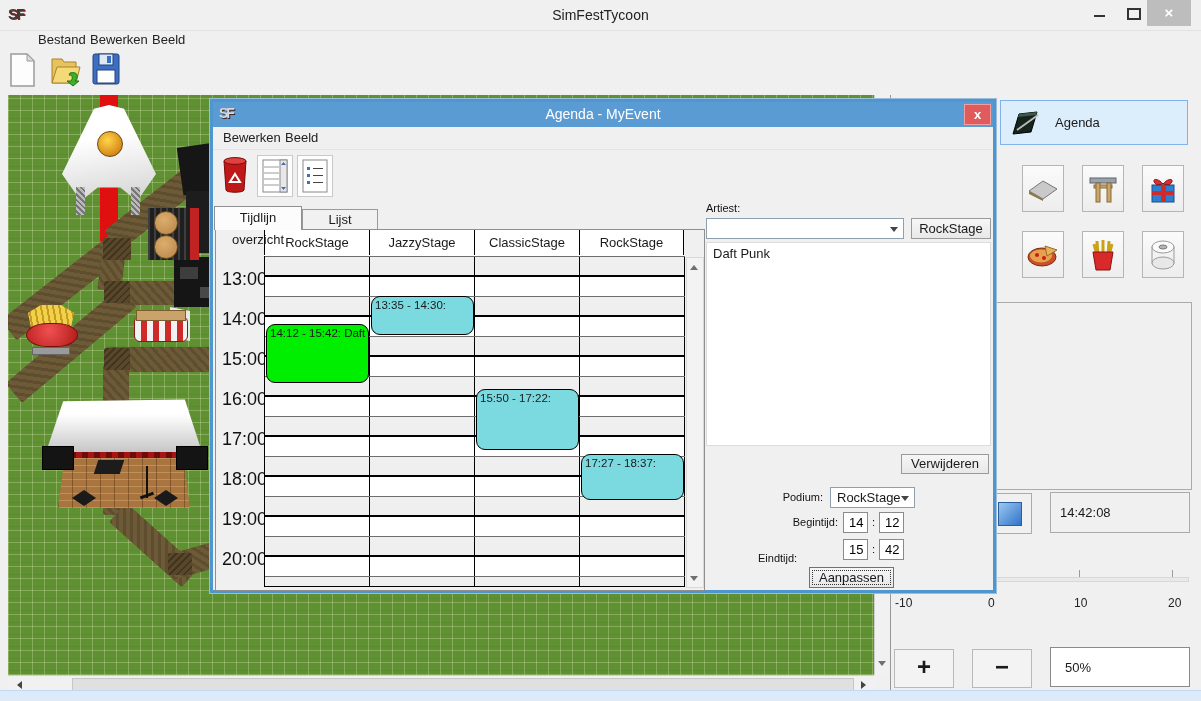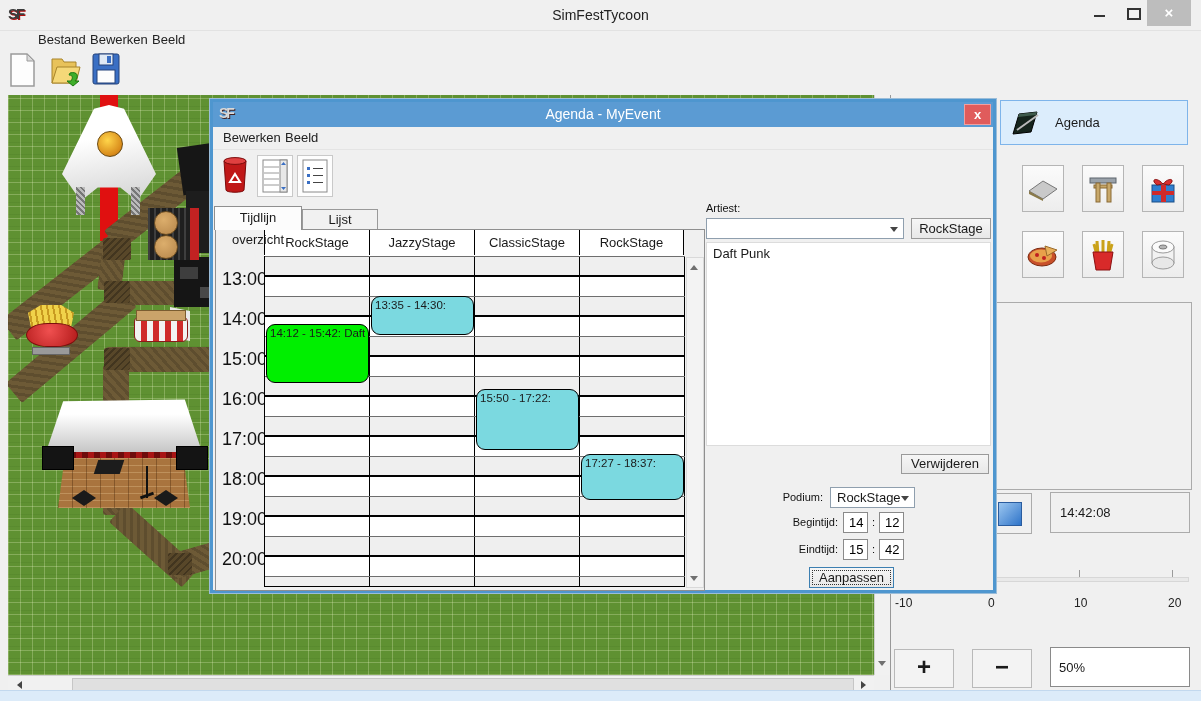--- a/index.html
+++ b/index.html
@@ -42,21 +42,21 @@
   .agenda-btn{left:109px;top:5px;width:188px;height:45px;background:#dcedfc;border:1px solid #7eb4ea;display:flex;align-items:center;gap:14px;padding-left:10px;box-sizing:border-box;}
   .item-btn{position:absolute;width:40px;height:45px;background:linear-gradient(#fbfbfb,#ededed);border:1px solid #b5b5b5;display:flex;align-items:center;justify-content:center;}
   .groupbox{left:4px;top:207px;width:295px;height:186px;border:1px solid #ababab;}
   .bluebtn{left:97px;top:398px;width:42px;height:39px;background:#f0f0f0;border:1px solid #ababab;display:flex;align-items:center;justify-content:center;}
   .bluebtn i{width:22px;height:22px;background:linear-gradient(135deg,#9cc7f0,#2f74c9);border:1px solid #2a5c9e;display:block;}
   .timebox{left:159px;top:397px;width:140px;height:41px;border:1px solid #ababab;box-sizing:border-box;display:flex;align-items:center;padding-left:9px;font-size:13px;}
   .slider-track{left:10px;top:482px;width:286px;height:3px;background:#e9e9e9;border:1px solid #d7d7d7;}
   .tick{position:absolute;top:475px;width:1px;height:7px;background:#9a9a9a;}
   .slbl{position:absolute;top:501px;font-size:12px;color:#222;}
   .zoombtn{position:absolute;top:554px;width:58px;height:37px;background:#f3f3f3;border:1px solid #b9b9b9;font-size:24px;font-weight:bold;text-align:center;line-height:34px;}
-  .zoomval{left:159px;top:552px;width:140px;height:40px;background:#fff;border:1px solid #8a8a8a;box-sizing:border-box;display:flex;align-items:center;padding-left:8px;font-size:13px;}
+  .zoomval{left:159px;top:552px;width:140px;height:40px;background:#fff;border:1px solid #8a8a8a;box-sizing:border-box;display:flex;align-items:center;padding-left:14px;font-size:13px;}
   .statusbar{left:0;top:690px;width:1201px;height:11px;background:#dcebf9;border-top:1px solid #c2d8ee;}
   
   .dialog{left:210px;top:99px;width:786px;height:494px;background:#f0f0f0;border:3px solid #4e96cf;box-sizing:border-box;z-index:50;box-shadow:0 0 0 1px #9bbdd9;}
   .dlg-titlebar{left:0;top:0;width:780px;height:25px;background:#5b9bd3;}
   .dlg-logo{left:6px;top:3px;font-weight:bold;font-size:14px;color:#d9d9d9;text-shadow:1px 1px 0 #402020;letter-spacing:-2px;}
   .dlg-title{left:0;top:4px;width:780px;text-align:center;color:#fff;font-size:14px;}
   .dlg-close{right:2px;top:2px;width:27px;height:21px;background:#e05c5c;border:1px solid #f0a0a0;color:#fff;text-align:center;line-height:20px;font-weight:bold;font-size:13px;box-sizing:border-box;}
   .dlg-menubar{left:0;top:25px;width:780px;height:22px;border-bottom:1px solid #e4e4e4;}
   .dlg-toolbar{left:0;top:48px;width:780px;height:52px;}
   .toolbtn{position:absolute;top:5px;width:34px;height:40px;background:#fdfdfd;border:1px solid #c9c9c9;display:flex;align-items:center;justify-content:center;}
@@ -395,19 +395,19 @@
   <div class="combo" style="left:617px;top:385px;width:85px;height:21px">
     <span class="val">RockStage</span>
     <span class="chev"></span>
   </div>
 
   <span class="fldlabel" style="left:545px;top:414px;width:80px;text-align:right">Begintijd:</span>
   <input class="tinput" style="left: 630px; top: 410px;" value="14">
   <span class="fldlabel" style="left:659px;top:414px">:</span>
   <input class="tinput" style="left: 666px; top: 410px;" value="12">
 
-  <span class="fldlabel" style="left:545px;top:441px;width:80px;text-align:right">Eindtijd:</span>
+  <span class="fldlabel" style="left:545px;top:450px;width:80px;text-align:left">Eindtijd:</span>
   <input class="tinput" style="left: 630px; top: 437px;" value="15">
   <span class="fldlabel" style="left:659px;top:441px">:</span>
   <input class="tinput" style="left: 666px; top: 437px;" value="42">
 
   <div class="pushbtn defaultbtn" style="left:596px;top:465px;width:85px;height:21px;line-height:19px">Aanpassen</div>
 </div>
 
 </body></html>

